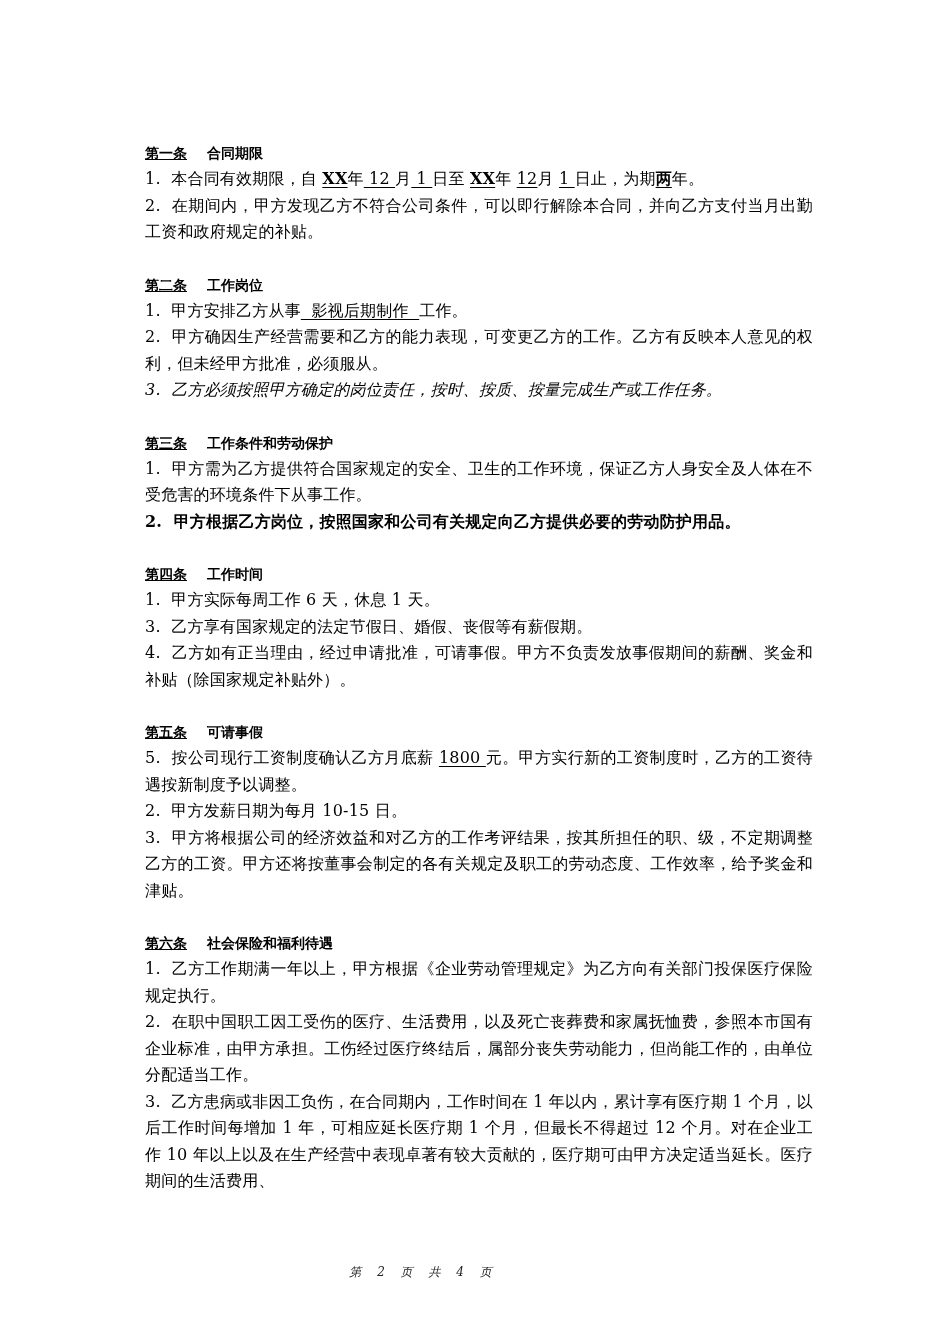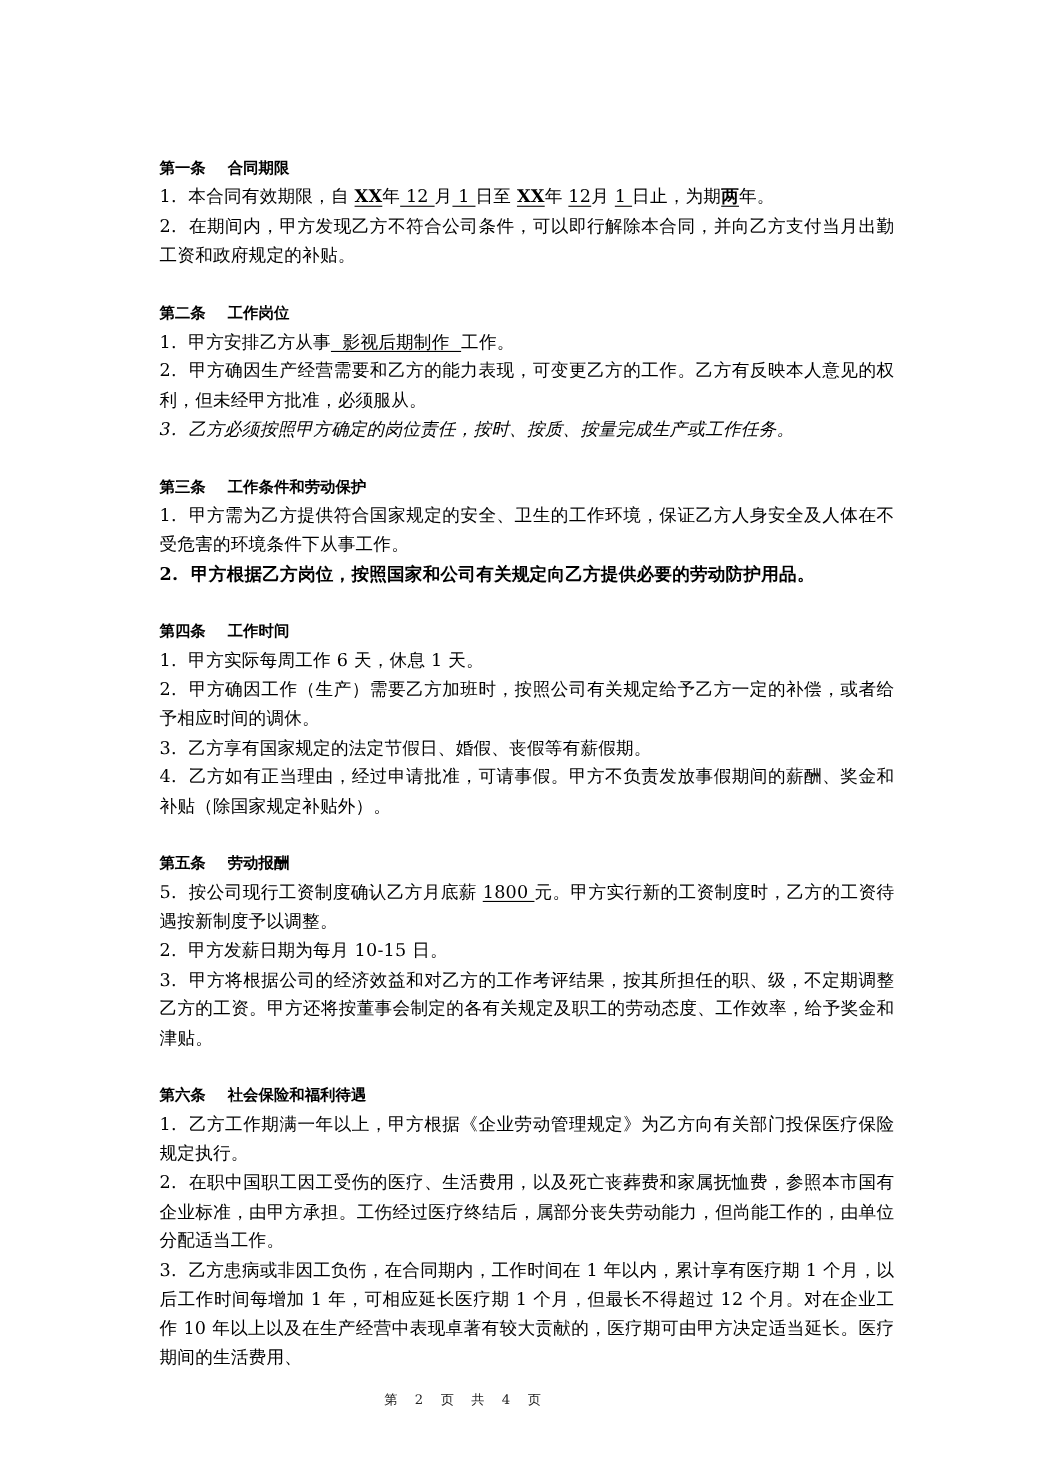--- a/index.html
+++ b/index.html
@@ -28,20 +28,21 @@
       font-family: "DejaVu Sans", "Liberation Sans", sans-serif;
       font-weight: bold;
       font-size: 14px;
       line-height: 26px;
       height: 26px;
       white-space: nowrap;
     }
     .article-title .num {
       display: inline-block;
       width: 62px;
+      text-decoration: underline;
     }
     .para {
       font-size: 16px;
       line-height: 26.5px;
       text-align: justify;
       text-justify: inter-character;
       letter-spacing: 0.2px;
     }
     .u {
       text-decoration: underline;
@@ -54,20 +55,21 @@
     }
     .footer {
       position: absolute;
       top: 1264px;
       left: 0;
       width: 847px;
       text-align: center;
       font-size: 12px;
       letter-spacing: 6px;
       color: #222;
+      font-style: italic;
     }
   </style>
 </head>
 <body>
 
 <div class="page" id="page-root">
     <section class="article">
       <div class="article-title"><span class="num">第一条</span><span>合同期限</span></div>
       <div class="para"><span style="white-space: pre-wrap;">1.  本合同有效期限，自 </span><span class="ub" style="white-space: pre-wrap;">XX</span><span style="white-space: pre-wrap;">年</span><span class="u" style="white-space: pre-wrap;"> 12 </span><span style="white-space: pre-wrap;">月</span><span class="u" style="white-space: pre-wrap;"> 1 </span><span style="white-space: pre-wrap;">日至 </span><span class="ub" style="white-space: pre-wrap;">XX</span><span style="white-space: pre-wrap;">年 </span><span class="u" style="white-space: pre-wrap;">12</span><span style="white-space: pre-wrap;">月 </span><span class="u" style="white-space: pre-wrap;">1 </span><span style="white-space: pre-wrap;">日止，为期</span><span class="ub" style="white-space: pre-wrap;">两</span><span style="white-space: pre-wrap;">年。</span></div>
       <div class="para"><span style="white-space: pre-wrap;">2.  在期间内，甲方发现乙方不符合公司条件，可以即行解除本合同，并向乙方支付当月出勤工资和政府规定的补贴。</span></div>
@@ -79,26 +81,25 @@
       <div class="para"><span style="white-space: pre-wrap; font-style: italic;">3.  乙方必须按照甲方确定的岗位责任，按时、按质、按量完成生产或工作任务。</span></div>
     </section>
     <section class="article">
       <div class="article-title"><span class="num">第三条</span><span>工作条件和劳动保护</span></div>
       <div class="para"><span style="white-space: pre-wrap;">1.  甲方需为乙方提供符合国家规定的安全、卫生的工作环境，保证乙方人身安全及人体在不受危害的环境条件下从事工作。</span></div>
       <div class="para"><span style="white-space: pre-wrap; font-weight: bold;">2.  甲方根据乙方岗位，按照国家和公司有关规定向乙方提供必要的劳动防护用品。</span></div>
     </section>
     <section class="article">
       <div class="article-title"><span class="num">第四条</span><span>工作时间</span></div>
       <div class="para"><span style="white-space: pre-wrap;">1.  甲方实际每周工作 6 天，休息 1 天。</span></div>
-      <div class="para"><span style="white-space: pre-wrap;">2.  甲方确因工作（生产）需要乙方加班时，按照公司有关规定给予乙方一定的补偿，或者给予相应时间的调休。</span></div>
       <div class="para"><span style="white-space: pre-wrap; margin-top: 33px;">3.  乙方享有国家规定的法定节假日、婚假、丧假等有薪假期。</span></div>
       <div class="para"><span style="white-space: pre-wrap;">4.  乙方如有正当理由，经过申请批准，可请事假。甲方不负责发放事假期间的薪酬、奖金和补贴（除国家规定补贴外）。</span></div>
     </section>
     <section class="article">
-      <div class="article-title"><span class="num">第五条</span><span>劳动报酬</span></div>
+      <div class="article-title"><span class="num">第五条</span><span>可请事假</span></div>
       <div class="para"><span style="white-space: pre-wrap;">5.  按公司现行工资制度确认乙方月底薪 </span><span class="u" style="white-space: pre-wrap;">1800 </span><span style="white-space: pre-wrap;">元。甲方实行新的工资制度时，乙方的工资待遇按新制度予以调整。</span></div>
       <div class="para"><span style="white-space: pre-wrap;">2.  甲方发薪日期为每月 10-15 日。</span></div>
       <div class="para"><span style="white-space: pre-wrap;">3.  甲方将根据公司的经济效益和对乙方的工作考评结果，按其所担任的职、级，不定期调整乙方的工资。甲方还将按董事会制定的各有关规定及职工的劳动态度、工作效率，给予奖金和津贴。</span></div>
     </section>
     <section class="article">
       <div class="article-title"><span class="num">第六条</span><span>社会保险和福利待遇</span></div>
       <div class="para"><span style="white-space: pre-wrap;">1.  乙方工作期满一年以上，甲方根据《企业劳动管理规定》为乙方向有关部门投保医疗保险规定执行。</span></div>
       <div class="para"><span style="white-space: pre-wrap;">2.  在职中国职工因工受伤的医疗、生活费用，以及死亡丧葬费和家属抚恤费，参照本市国有企业标准，由甲方承担。工伤经过医疗终结后，属部分丧失劳动能力，但尚能工作的，由单位分配适当工作。</span></div>
       <div class="para"><span style="white-space: pre-wrap;">3.  乙方患病或非因工负伤，在合同期内，工作时间在 1 年以内，累计享有医疗期 1 个月，以后工作时间每增加 1 年，可相应延长医疗期 1 个月，但最长不得超过 12 个月。对在企业工作 10 年以上以及在生产经营中表现卓著有较大贡献的，医疗期可由甲方决定适当延长。医疗期间的生活费用、</span></div>
     </section>

